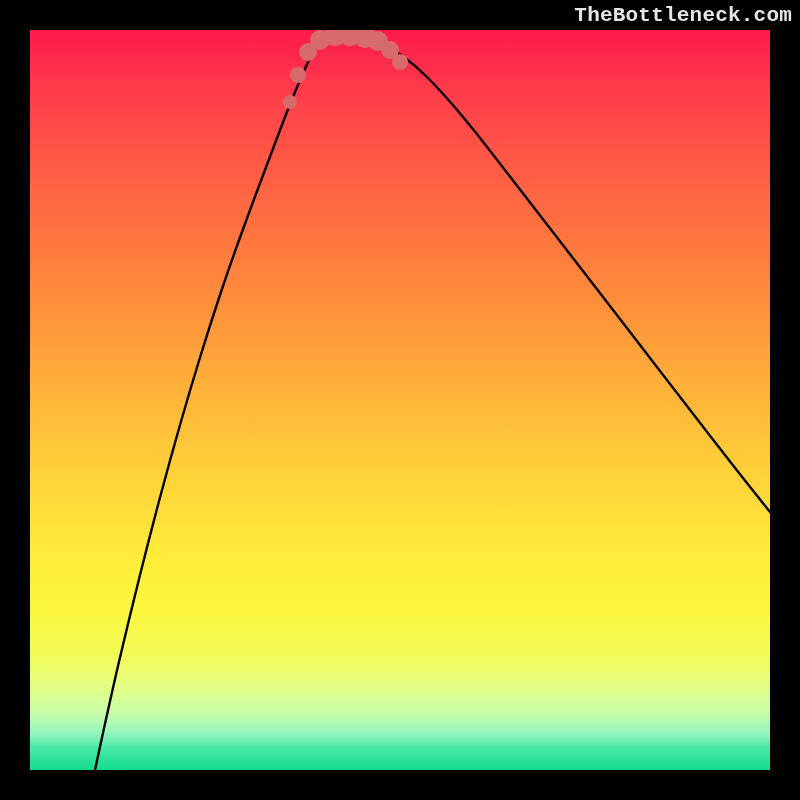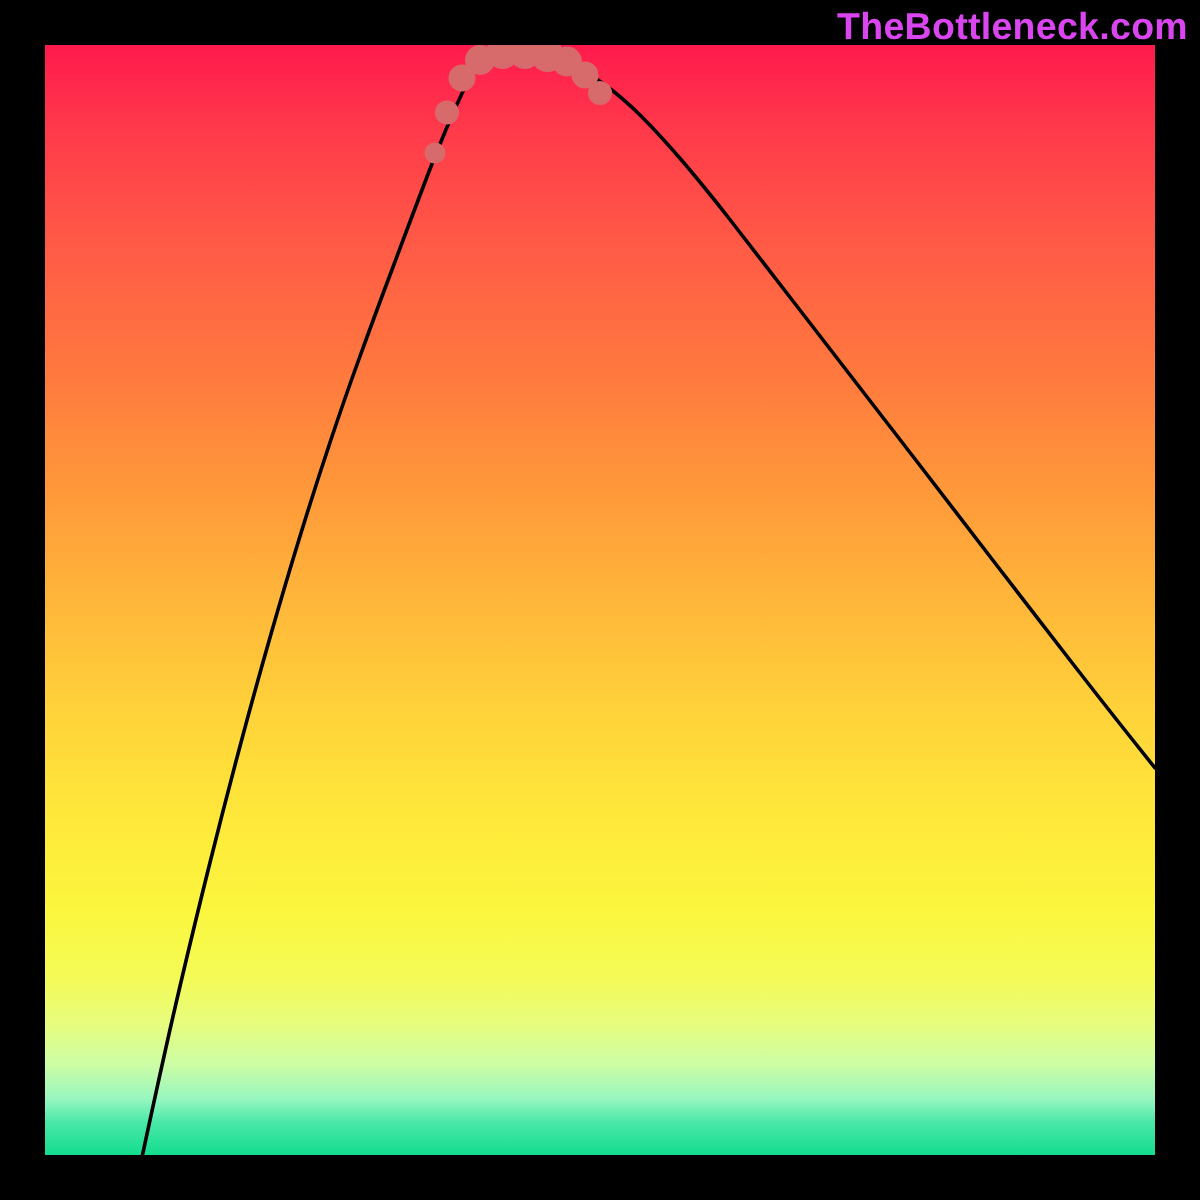--- a/index.html
+++ b/index.html
@@ -38,25 +38,26 @@
     position: absolute;
     left: 0;
     top: 0;
     width: 740px;
     height: 740px;
   }
   .watermark {
     position: absolute;
     top: 4px;
     right: 8px;
-    font-size: 25px;
+    font-size: 21px;
     font-weight: 600;
-    color: #d946ef;
+    color: #e5e5e5;
     letter-spacing: 0.2px;
     user-select: none;
+    font-family: Liberation Mono, monospace;
   }
 </style>
 </head>
 <body>
 
 <div class="frame">
   <svg class="plot-svg" viewBox="0 0 740 740">
     <path id="curve-path" fill="none" stroke="#000000" stroke-width="2.4" stroke-linecap="round" d="M 65 740 Q 80 670 90 627.5 Q 100 585 110 545 Q 120 505 130 467.5 Q 140 430 150 395 Q 160 360 170 327.5 Q 180 295 190 265 Q 200 235 210 207.5 Q 220 180 229 156 Q 238 132 244 116 Q 250 100 255 87 Q 260 74 265 62 Q 270 50 274 41 Q 278 32 281.5 25 Q 285 18 289 13.5 Q 293 9 297.5 7 Q 302 5 308.5 5 Q 315 5 325 6 Q 335 7 347.5 12 Q 360 17 372.5 26 Q 385 35 397.5 47.5 Q 410 60 425 77.5 Q 440 95 457.5 117.5 Q 475 140 495 166 Q 515 192 537.5 221 Q 560 250 585 282.5 Q 610 315 635 347.5 Q 660 380 682.5 409 Q 705 438 722.5 460 T 740 482"></path>
     <g id="marker-group">
         <circle cx="260" cy="72" r="7" fill="#d76a6a"></circle>

